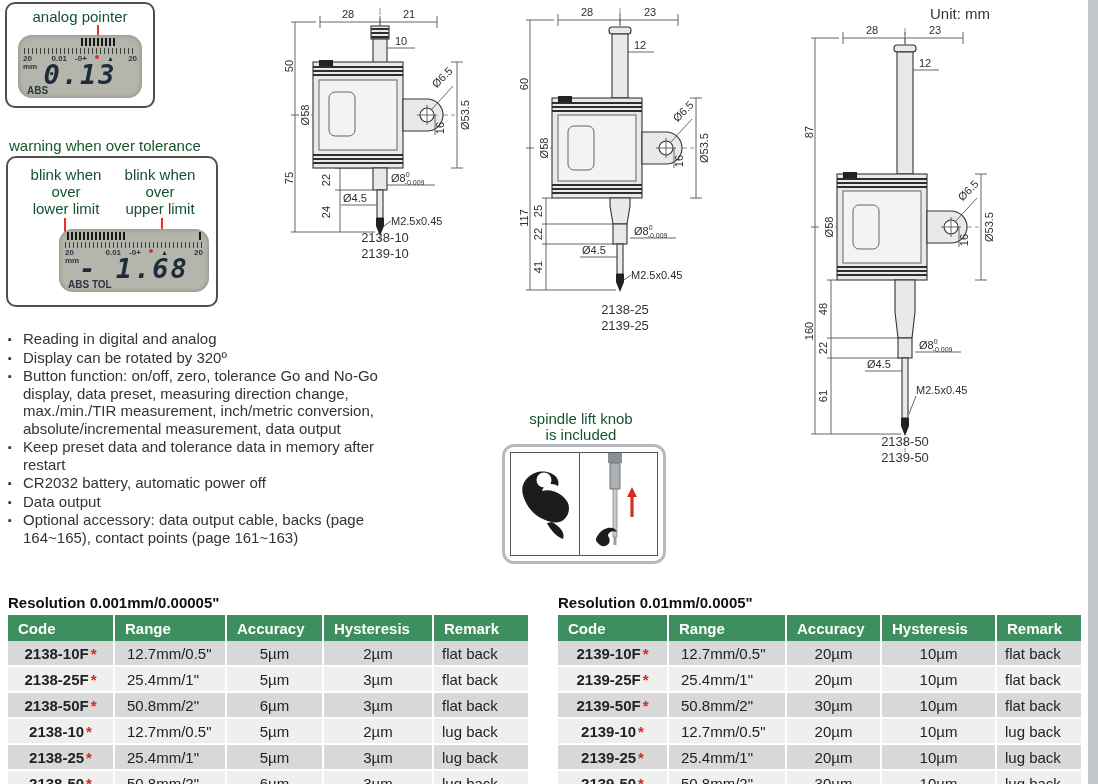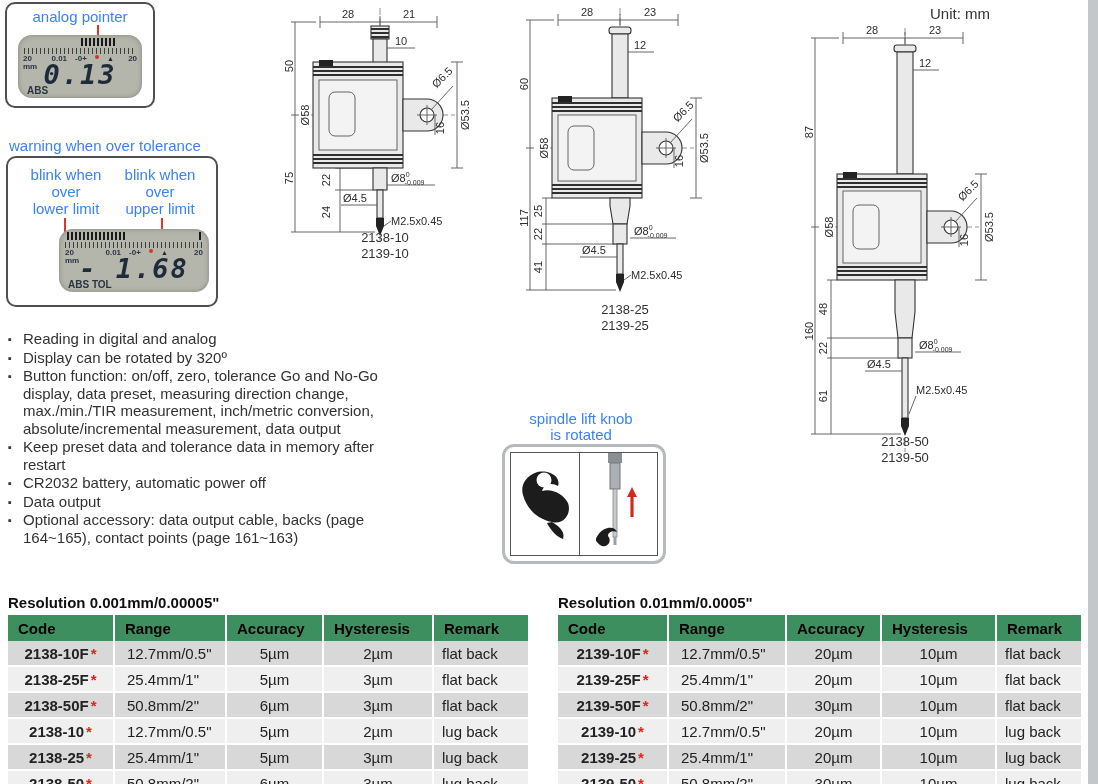--- a/index.html
+++ b/index.html
@@ -22,21 +22,21 @@
   .lcd .range-left{display:flex;flex-direction:column;font-size:8px;}
   .lcd .mini{display:flex;gap:8px;align-items:flex-start;font-size:8px;}
   .lcd .reddot{width:4px;height:4px;border-radius:50%;background:#d8352b;display:inline-block;}
   .lcd .tri{font-size:7px;color:#1d2633;}
   .lcd .value{position:absolute;left:0;right:0;bottom:8px;text-align:center;
        font-family:"DejaVu Sans Mono",monospace;font-style:italic;font-weight:bold;
        font-size:27px;letter-spacing:2px;color:#1f2a3a;}
   .lcd .mode{position:absolute;left:9px;bottom:2px;font-size:10px;font-weight:bold;color:#2b3442;}
   .red-line{position:absolute;width:2px;background:var(--red,#e2342b);}
 
-  .caption{font-size:15px;color:#3b82f6;}
+  .caption{font-size:15px;color:#14532d;}
   .center{text-align:center;}
   .pre{white-space:pre-line;}
 
   
   #features{position:absolute;left:8px;top:330px;width:374px;}
   #features ul{list-style:none;margin:0;padding:0;font-size:15px;line-height:17.5px;color:#333;}
   #features li{position:relative;padding-left:15px;margin-bottom:1px;}
   #features li::before{content:"▪";position:absolute;left:0;top:1px;font-size:11px;color:#333;}
 
   
@@ -57,21 +57,21 @@
      border:3px solid #b6babd;border-radius:12px;background:#fff;}
   #knob-inner{position:absolute;left:5px;top:5px;right:5px;bottom:5px;border:1px solid #555;
      display:flex;}
   #knob-inner .panel-l{width:68px;border-right:1px solid #555;}
   #knob-inner .panel-r{flex:1;}
 
   
   .table-wrap{position:absolute;top:594px;}
   .table-title{font-weight:bold;font-size:15px;color:#101010;margin:0 0 4px 0;}
   table.spec{border-collapse:collapse;font-size:15px;table-layout:fixed;}
-  table.spec th{background:var(--green,#3d8f5f);color:#000000;font-weight:bold;text-align:left;
+  table.spec th{background:var(--green,#3d8f5f);color:#ffffff;font-weight:bold;text-align:left;
       padding:3px 0 3px 10px;border-right:2px solid #fff;height:20px;}
   table.spec th:last-child{border-right:none;}
   table.spec td{padding:1px 8px;height:22px;border-right:2px solid #fff;border-bottom:2px solid #fff;
       color:#222;}
   table.spec td:last-child{border-right:none;}
   table.spec tbody tr:nth-child(odd){background:#d8d8d8;}
   table.spec tbody tr:nth-child(even){background:#efefef;}
   table.spec td.code{text-align:center;font-weight:bold;}
   table.spec td:nth-child(2){padding-left:12px;}
   table.spec td:nth-child(3),table.spec td:nth-child(4){text-align:center;}
@@ -372,21 +372,21 @@
     <text class="dimtext" x="114" y="325"><tspan>Ø8</tspan><tspan class="tol" dy="-5">0</tspan><tspan class="tol" dy="8" dx="-5">-0.009</tspan></text>
     <text class="dimtext" x="62" y="344">Ø4.5</text>
     <text class="dimtext" x="111" y="370">M2.5x0.45</text>
   </svg>
   <div class="model-label center" style="left:805px;top:434px;width:200px;">
     <div>2138-50</div>
     <div>2139-50</div>
   </div>
 
   <div class="caption center pre" style="position:absolute;left:500px;top:411px;width:162px;line-height:16px;">spindle lift knob
-is rotated</div>
+is included</div>
   <div id="knob-box">
     <div id="knob-inner">
       <div class="panel-l">
         <svg width="68" height="98" viewBox="0 0 68 98">
           <path d="M12 42 C8 28 22 16 36 19 C45 21 49 27 47 33 C41 29 33 31 31 38 C40 35 52 40 57 50 C61 61 52 72 41 69 C26 66 16 56 12 42 Z" fill="#1c1c1c"></path>
           <circle cx="33" cy="27" r="7.5" fill="#fff"></circle>
           <path d="M41 69 C50 74 54 80 52 86 C46 84 40 78 36 70 Z" fill="#1c1c1c"></path>
         </svg>
       </div>
       <div class="panel-r">

